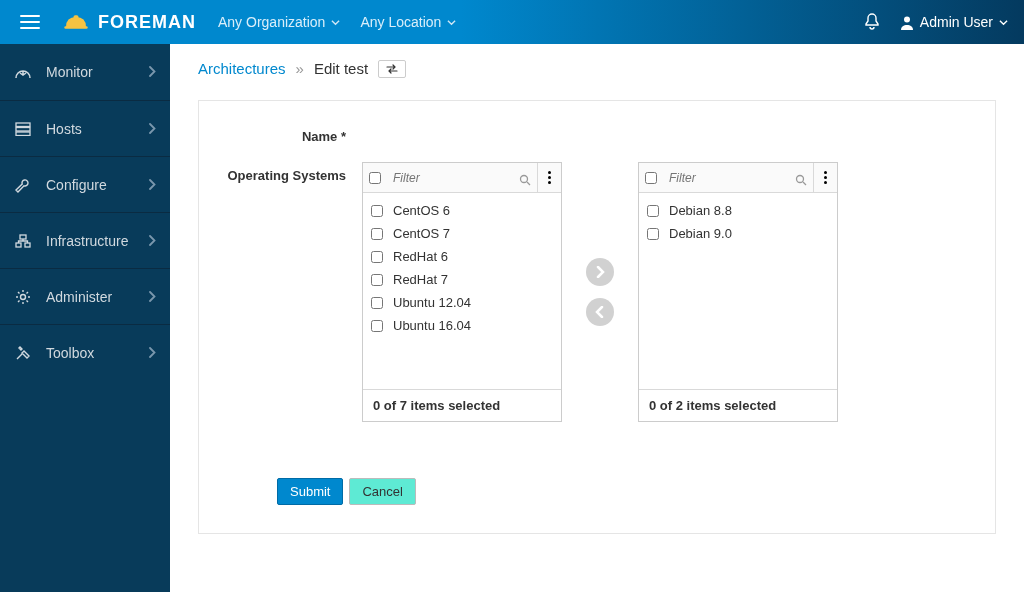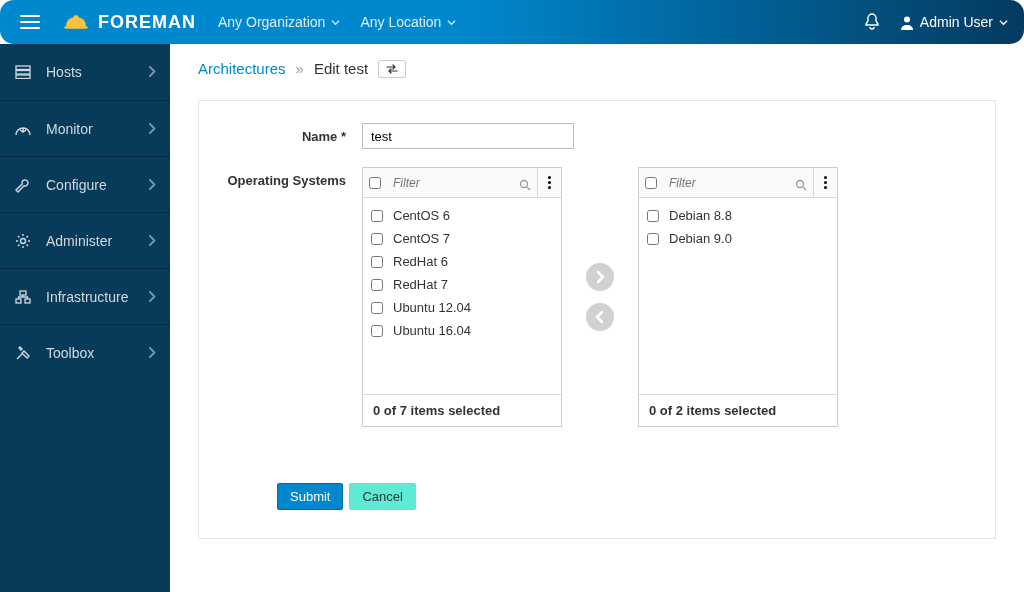--- a/index.html
+++ b/index.html
@@ -1,19 +1,19 @@
 <!DOCTYPE html>
 <html><head>
 <meta charset="utf-8">
 <style>
 * { box-sizing: border-box; margin: 0; padding: 0; }
 body { font-family: -apple-system, BlinkMacSystemFont, "Segoe UI", Helvetica, Arial, sans-serif; font-size: 14px; color: #333; background: #fff; overflow: hidden; width: 1024px; height: 592px; }
 
 
-.topbar { height: 44px; background: linear-gradient(90deg, #0088ce 0%, #0088ce 45%, #043a5f 100%); display: flex; align-items: center; color: #fff; padding: 0 16px 0 0; position: relative; border-radius: 14px; }
+.topbar { height: 44px; background: linear-gradient(90deg, #0088ce 0%, #0088ce 45%, #043a5f 100%); display: flex; align-items: center; color: #fff; padding: 0 16px 0 0; position: relative; }
 .hamburger { width: 40px; display: flex; align-items: center; justify-content: center; cursor: pointer; margin-left: 10px; }
 .hamburger svg { stroke: #fff; }
 .logo { display: flex; align-items: center; margin-left: 12px; font-weight: 700; font-size: 18px; letter-spacing: 1px; }
 .logo-icon { width: 28px; height: 20px; margin-right: 8px; }
 .ctx-selectors { display: flex; margin-left: 22px; gap: 20px; font-size: 14px; color: #d9eefa; }
 .ctx-item { display: flex; align-items: center; gap: 6px; cursor: pointer; }
 .chev-down { width: 9px; height: 9px; }
 .topbar-right { margin-left: auto; display: flex; align-items: center; gap: 20px; }
 .bell, .user { display: flex; align-items: center; gap: 6px; cursor: pointer; color: #fff; }
 
@@ -108,74 +108,74 @@
           <path d="M1 3l4 4 4-4" stroke="#fff" stroke-width="1.5" fill="none"></path>
         </svg>
     </div>
   </div>
 </div>
 
 <div class="sidebar" id="sidebar">
     <div class="side-item">
       <span class="side-icon">
         <svg width="16" height="14" viewBox="0 0 16 14">
+          <path d="M1 13a7 7 0 0 1 14 0M8 6v4M5 8l3 2 3-2" fill="none" stroke="#d1d9df" stroke-width="1.5"></path>
+        </svg>
+      </span>
+      <span class="side-label">Monitor</span>
+      <span class="side-chev"><svg width="7" height="11" viewBox="0 0 7 11">
+          <path d="M1 1l4.5 4.5L1 10" stroke="#7a97ad" stroke-width="1.8" fill="none" stroke-linecap="round"></path>
+        </svg></span>
+    </div>
+    <div class="side-item">
+      <span class="side-icon">
+        <svg width="16" height="14" viewBox="0 0 16 14">
           <rect x="1" y="1" width="14" height="3.5" fill="none" stroke="#d1d9df" stroke-width="1.3"></rect>
           <rect x="1" y="5.5" width="14" height="3.5" fill="none" stroke="#d1d9df" stroke-width="1.3"></rect>
           <rect x="1" y="10" width="14" height="3.5" fill="none" stroke="#d1d9df" stroke-width="1.3"></rect>
         </svg>
       </span>
       <span class="side-label">Hosts</span>
       <span class="side-chev"><svg width="7" height="11" viewBox="0 0 7 11">
           <path d="M1 1l4.5 4.5L1 10" stroke="#7a97ad" stroke-width="1.8" fill="none" stroke-linecap="round"></path>
         </svg></span>
     </div>
     <div class="side-item">
       <span class="side-icon">
-        <svg width="16" height="14" viewBox="0 0 16 14">
-          <path d="M1 13a7 7 0 0 1 14 0M8 6v4M5 8l3 2 3-2" fill="none" stroke="#d1d9df" stroke-width="1.5"></path>
-        </svg>
-      </span>
-      <span class="side-label">Monitor</span>
-      <span class="side-chev"><svg width="7" height="11" viewBox="0 0 7 11">
-          <path d="M1 1l4.5 4.5L1 10" stroke="#7a97ad" stroke-width="1.8" fill="none" stroke-linecap="round"></path>
-        </svg></span>
-    </div>
-    <div class="side-item">
-      <span class="side-icon">
         <svg width="16" height="16" viewBox="0 0 16 16">
           <path d="M13 6a3 3 0 0 1-4 2.8L3 15l-2-2 6.2-6A3 3 0 1 1 13 6z" fill="none" stroke="#d1d9df" stroke-width="1.4"></path>
         </svg>
       </span>
       <span class="side-label">Configure</span>
-      <span class="side-chev"><svg width="7" height="11" viewBox="0 0 7 11">
-          <path d="M1 1l4.5 4.5L1 10" stroke="#7a97ad" stroke-width="1.8" fill="none" stroke-linecap="round"></path>
-        </svg></span>
-    </div>
-    <div class="side-item">
-      <span class="side-icon">
-        <svg width="16" height="16" viewBox="0 0 16 16">
-          <circle cx="8" cy="8" r="2.5" fill="none" stroke="#d1d9df" stroke-width="1.4"></circle>
-          <path d="M8 1v2M8 13v2M1 8h2M13 8h2M3 3l1.5 1.5M11.5 11.5L13 13M13 3l-1.5 1.5M4.5 11.5L3 13" stroke="#d1d9df" stroke-width="1.4"></path>
-        </svg>
-      </span>
-      <span class="side-label">Administer</span>
       <span class="side-chev"><svg width="7" height="11" viewBox="0 0 7 11">
           <path d="M1 1l4.5 4.5L1 10" stroke="#7a97ad" stroke-width="1.8" fill="none" stroke-linecap="round"></path>
         </svg></span>
     </div>
     <div class="side-item">
       <span class="side-icon">
         <svg width="16" height="14" viewBox="0 0 16 14">
           <rect x="5" y="1" width="6" height="4" fill="none" stroke="#d1d9df" stroke-width="1.3"></rect>
           <rect x="1" y="9" width="5" height="4" fill="none" stroke="#d1d9df" stroke-width="1.3"></rect>
           <rect x="10" y="9" width="5" height="4" fill="none" stroke="#d1d9df" stroke-width="1.3"></rect>
           <path d="M8 5v2M3.5 9V7h9v2" fill="none" stroke="#d1d9df" stroke-width="1.3"></path>
         </svg>
       </span>
       <span class="side-label">Infrastructure</span>
+      <span class="side-chev"><svg width="7" height="11" viewBox="0 0 7 11">
+          <path d="M1 1l4.5 4.5L1 10" stroke="#7a97ad" stroke-width="1.8" fill="none" stroke-linecap="round"></path>
+        </svg></span>
+    </div>
+    <div class="side-item">
+      <span class="side-icon">
+        <svg width="16" height="16" viewBox="0 0 16 16">
+          <circle cx="8" cy="8" r="2.5" fill="none" stroke="#d1d9df" stroke-width="1.4"></circle>
+          <path d="M8 1v2M8 13v2M1 8h2M13 8h2M3 3l1.5 1.5M11.5 11.5L13 13M13 3l-1.5 1.5M4.5 11.5L3 13" stroke="#d1d9df" stroke-width="1.4"></path>
+        </svg>
+      </span>
+      <span class="side-label">Administer</span>
       <span class="side-chev"><svg width="7" height="11" viewBox="0 0 7 11">
           <path d="M1 1l4.5 4.5L1 10" stroke="#7a97ad" stroke-width="1.8" fill="none" stroke-linecap="round"></path>
         </svg></span>
     </div>
     <div class="side-item">
       <span class="side-icon">
         <svg width="16" height="16" viewBox="0 0 16 16">
           <path d="M2 14l5-5M5 2l2 2-1 1-2-2zM14 11l-2 2-5-5 2-2z" fill="none" stroke="#d1d9df" stroke-width="1.4"></path>
         </svg>
       </span>
@@ -194,23 +194,20 @@
     <span class="bc-swap">
       <svg width="12" height="10" viewBox="0 0 12 10">
           <path d="M1 3h8M7 1l2 2-2 2M11 7H3m2 2L3 7l2-2" stroke="#333" stroke-width="1.2" fill="none" stroke-linecap="round"></path>
         </svg>
     </span>
   </div>
 
   <div class="panel">
     <div class="form-row">
       <div class="form-label">Name *</div>
-      <div class="form-control">
-        <input type="text" class="text-input" value="test" style="">
-      </div>
     </div>
 
     <div class="form-row">
       <div class="form-label">Operating Systems</div>
       <div class="dual-list">
 
         <div class="listbox">
           <div class="listbox-head">
             <div class="lb-check">
                 <input type="checkbox" style="">

